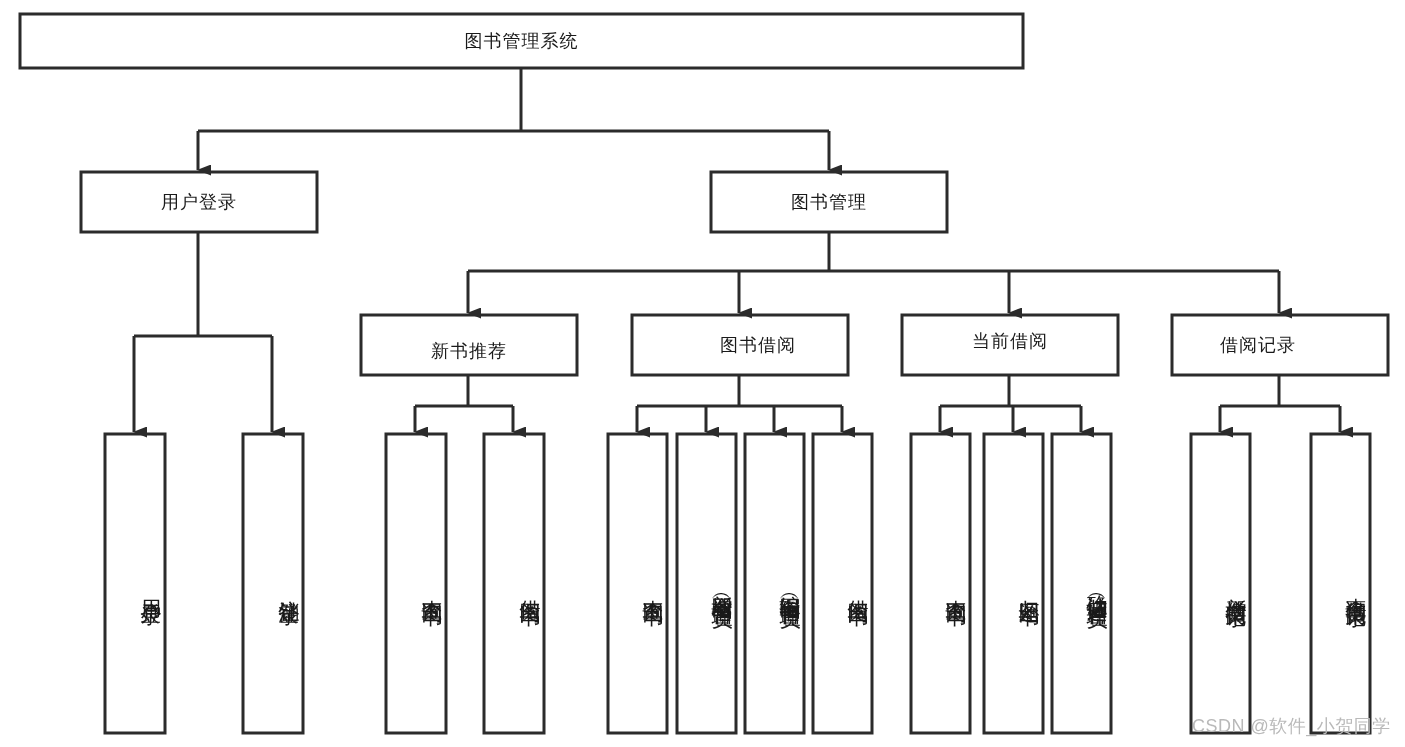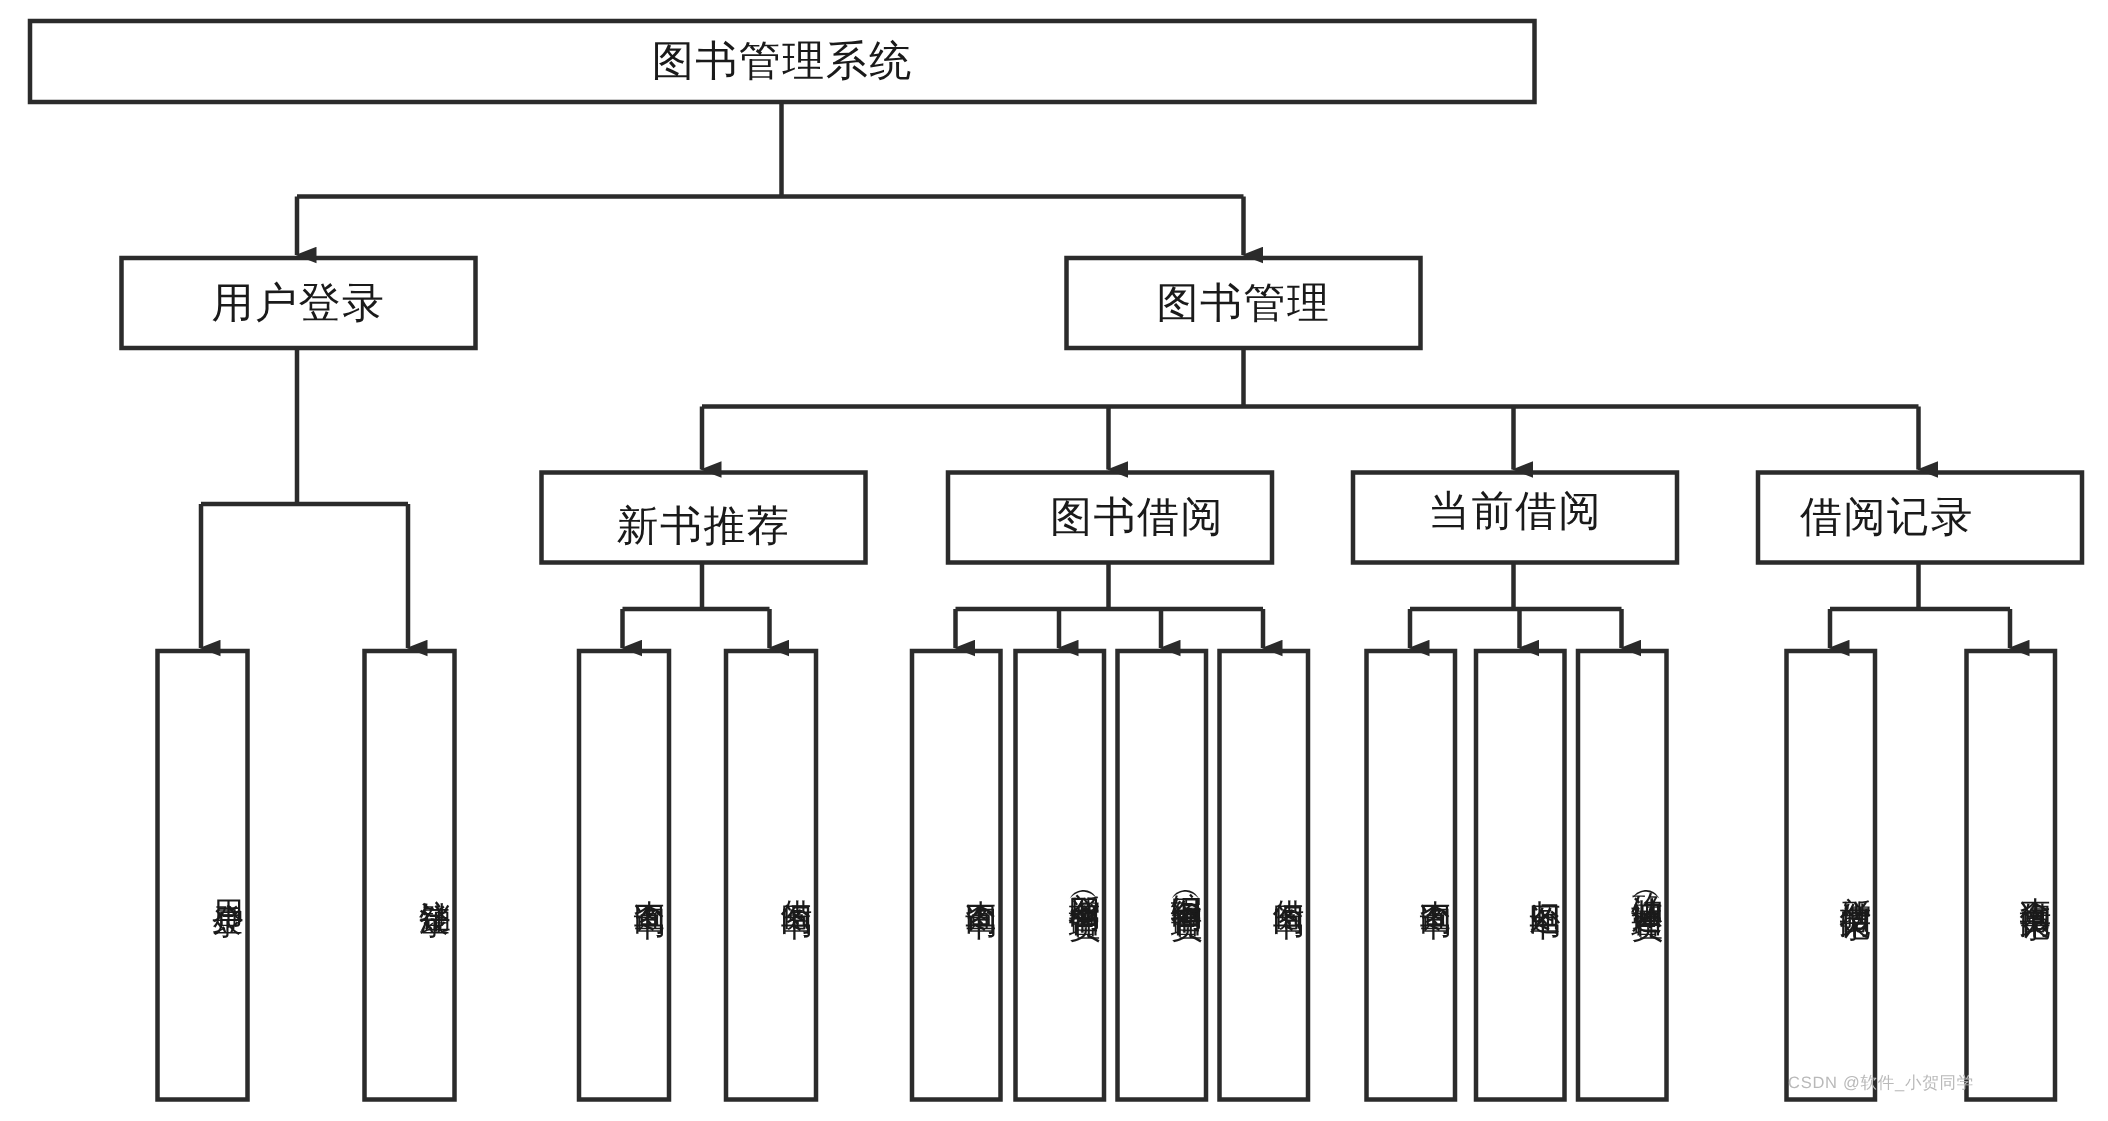--- a/index.html
+++ b/index.html
@@ -44,35 +44,35 @@
     position: absolute;
     box-sizing: border-box;
     display: flex;
     align-items: center;
     justify-content: center;
     color: #1a1a1a;
     pointer-events: none;
     white-space: nowrap;
   }
   .node-label.horizontal {
-    font-size: 28px;
+    font-size: 18px;
     letter-spacing: 1px;
     border-radius: 15px;
   }
   .node-label.vertical {
     writing-mode: vertical-rl;
     text-orientation: upright;
     font-size: 21px;
     letter-spacing: 2px;
     align-items: flex-start;
     padding-top: 6px;
   }
   .watermark {
     position: absolute;
-    font-size: 11px;
+    font-size: 18px;
     color: #b9b9b9;
     letter-spacing: 0.5px;
     white-space: nowrap;
   }
 </style>
 </head>
 <body>
 
 <div id="diagram-root">
 

